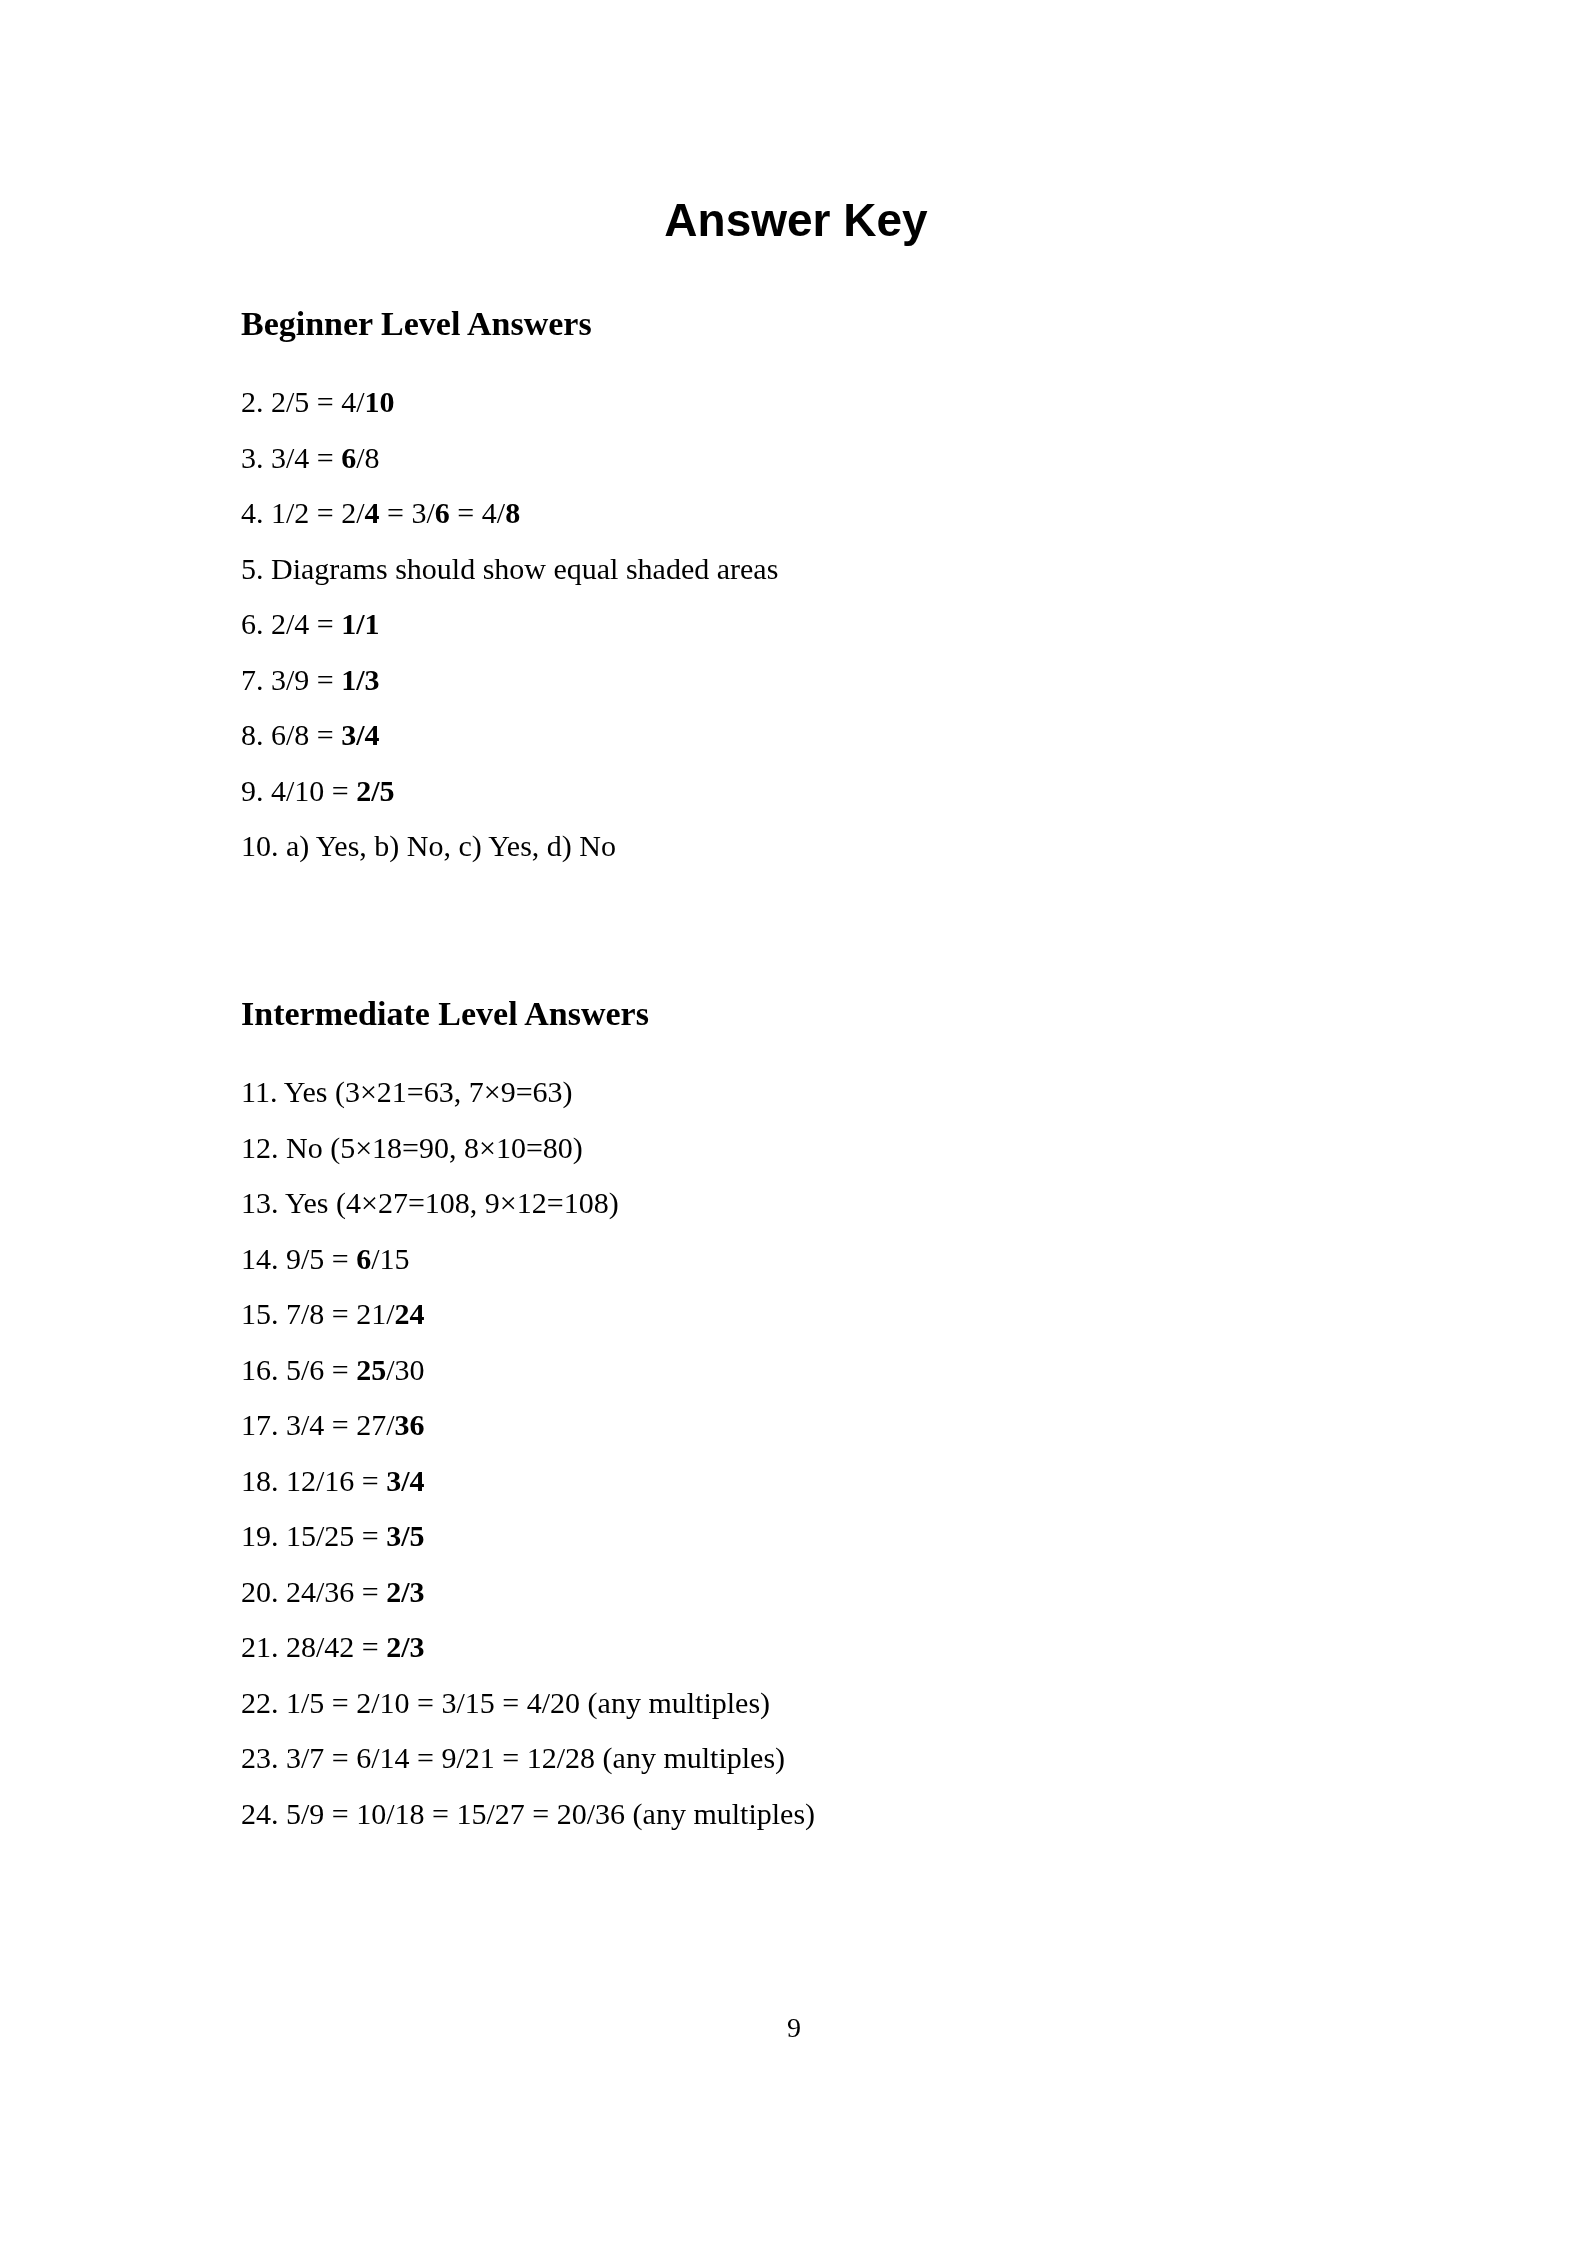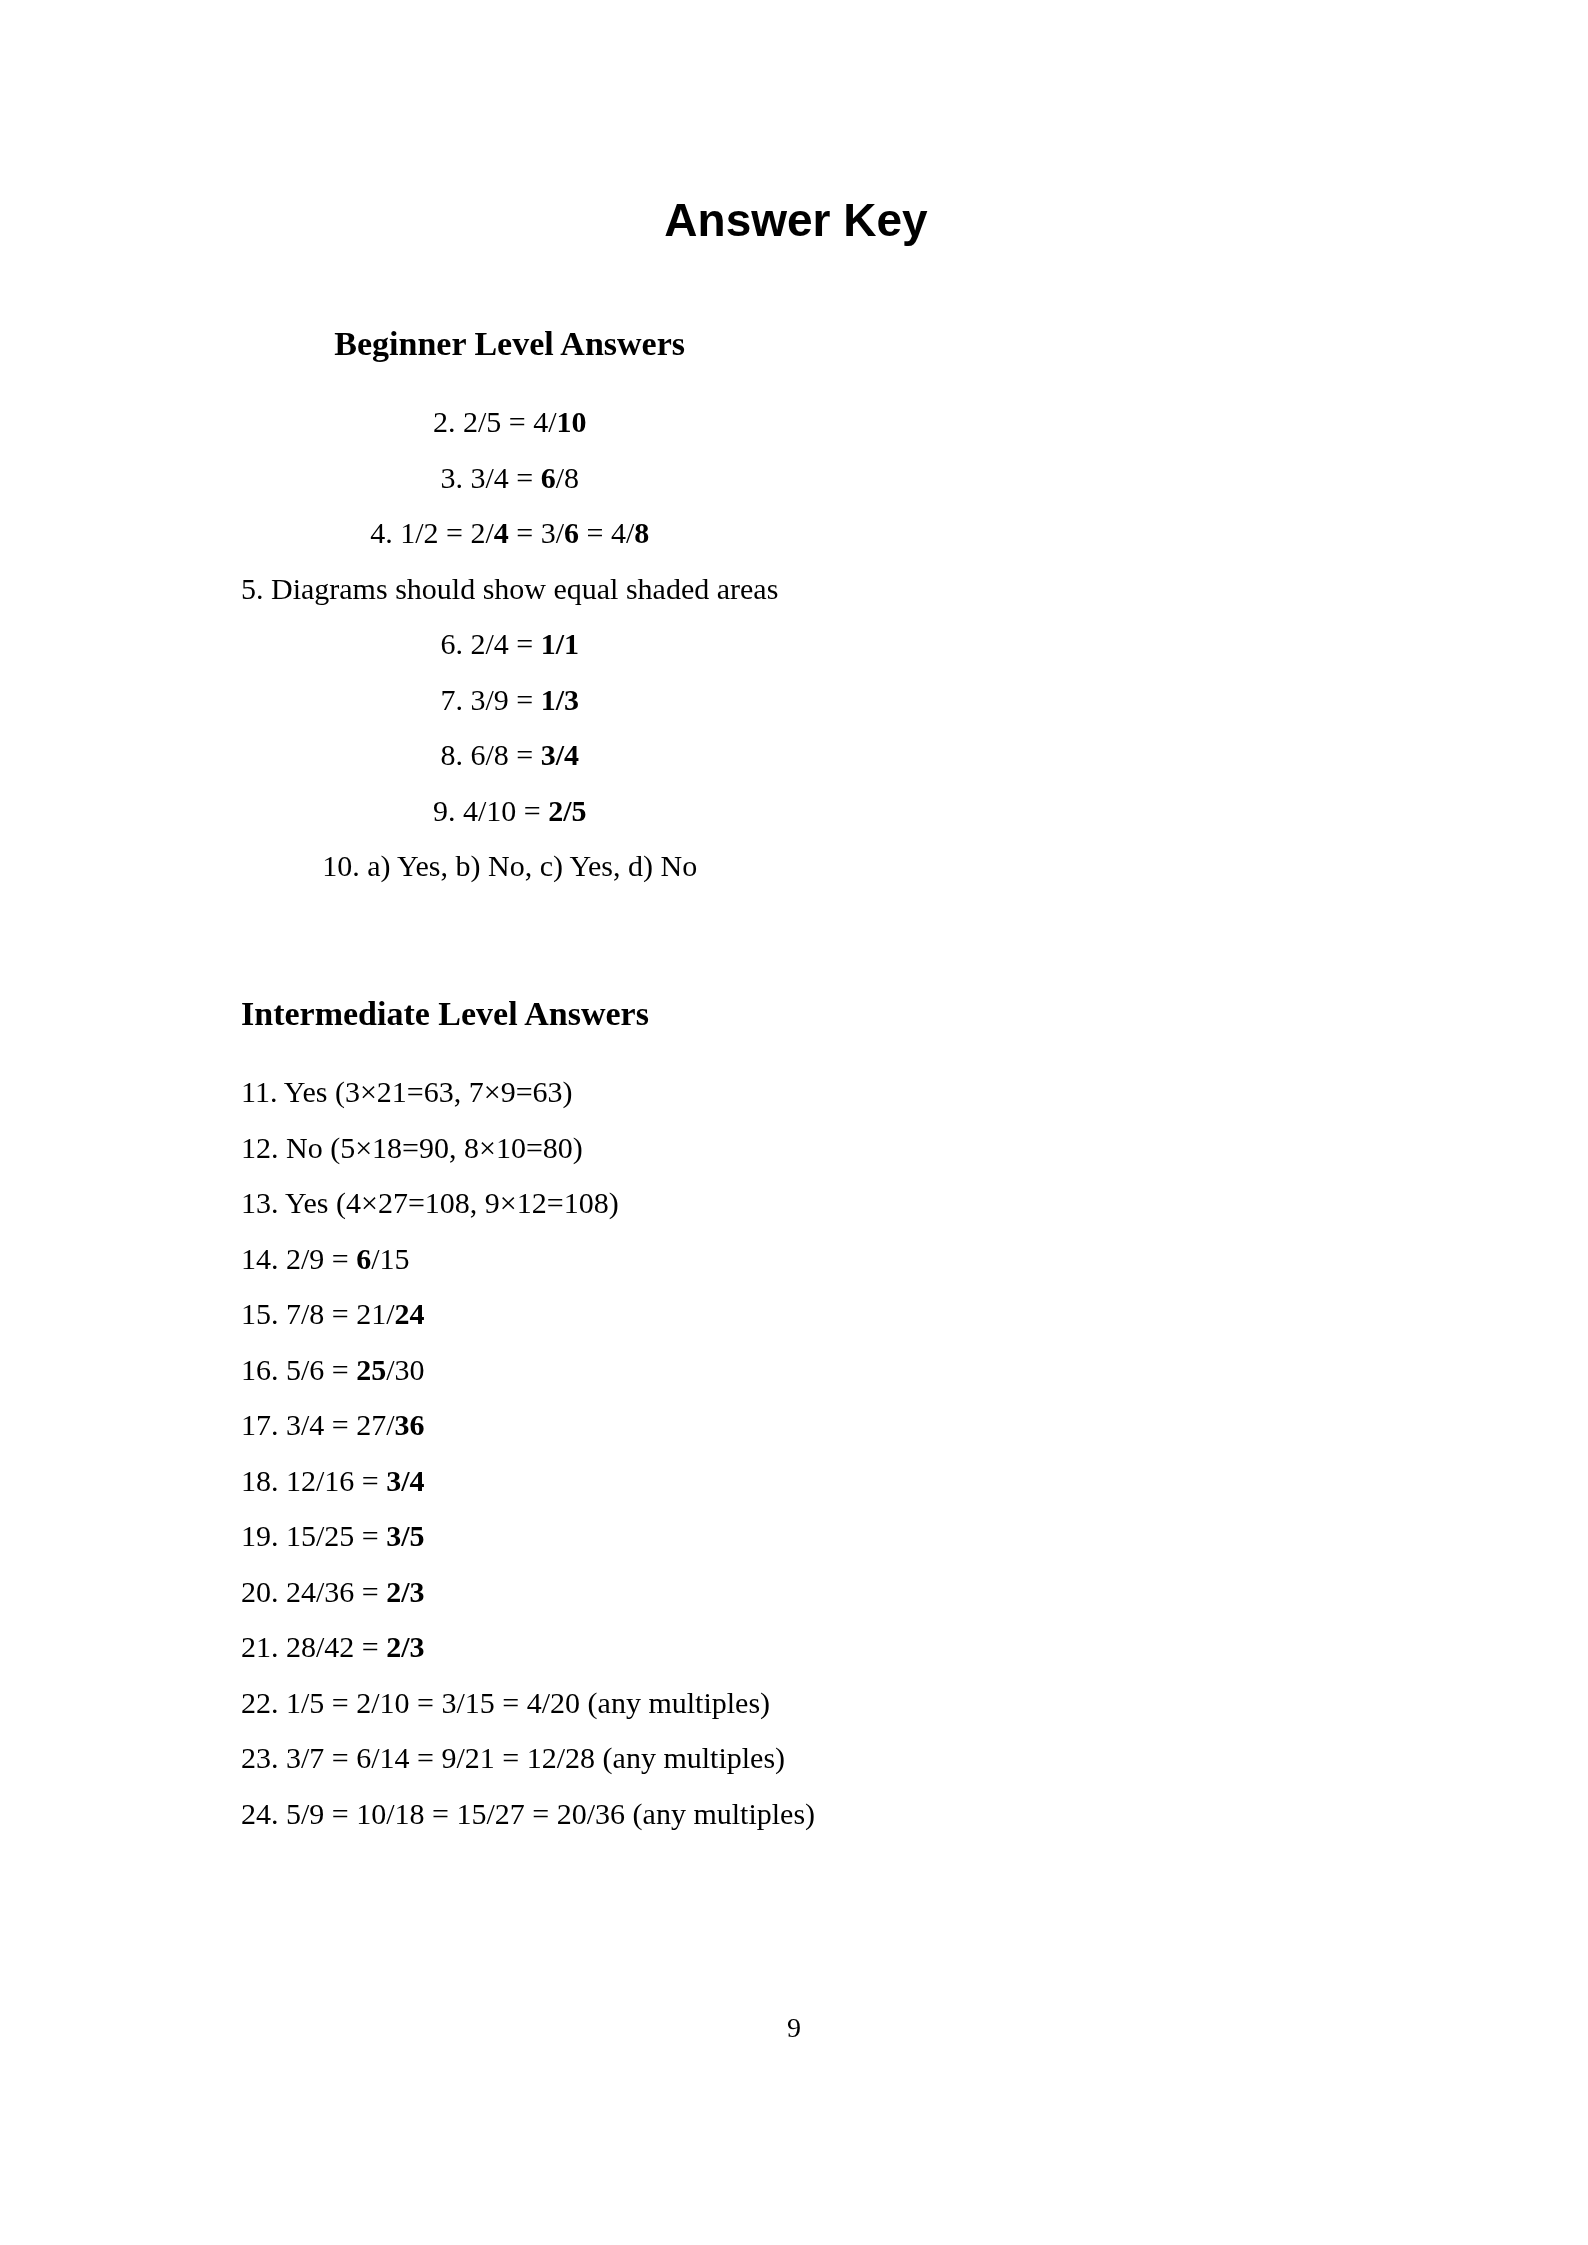--- a/index.html
+++ b/index.html
@@ -23,42 +23,42 @@
   .page-num {
     position: absolute; left: 0; width: 1588px; top: 2012px;
     text-align: center; font-family: "Liberation Serif", serif; font-size: 28px;
   }
 </style>
 </head>
 <body>
 
 <div class="title">Answer Key</div>
 
-<div class="section" style="top:324px;text-align:center;">
+<div class="section" style="top:304px;">
   <h2 class="heading">Beginner Level Answers</h2>
   <div class="items">
       <div class="item"><span class="seg">2. 2/5 = 4/</span><span class="seg-bold">10</span></div>
       <div class="item"><span class="seg">3. 3/4 = </span><span class="seg-bold">6</span><span class="seg">/8</span></div>
       <div class="item"><span class="seg">4. 1/2 = 2/</span><span class="seg-bold">4</span><span class="seg"> = 3/</span><span class="seg-bold">6</span><span class="seg"> = 4/</span><span class="seg-bold">8</span></div>
       <div class="item"><span class="seg">5. Diagrams should show equal shaded areas</span></div>
       <div class="item"><span class="seg">6. 2/4 = </span><span class="seg-bold">1/1</span></div>
       <div class="item"><span class="seg">7. 3/9 = </span><span class="seg-bold">1/3</span></div>
       <div class="item"><span class="seg">8. 6/8 = </span><span class="seg-bold">3/4</span></div>
       <div class="item"><span class="seg">9. 4/10 = </span><span class="seg-bold">2/5</span></div>
       <div class="item"><span class="seg">10. a) Yes, b) No, c) Yes, d) No</span></div>
     </div>
 </div>
 
 <div class="section" style="top:994px;">
   <h2 class="heading">Intermediate Level Answers</h2>
   <div class="items">
       <div class="item"><span class="seg">11. Yes (3×21=63, 7×9=63)</span></div>
       <div class="item"><span class="seg">12. No (5×18=90, 8×10=80)</span></div>
       <div class="item"><span class="seg">13. Yes (4×27=108, 9×12=108)</span></div>
-      <div class="item"><span class="seg">14. 2/9 = </span><span class="seg-bold">6</span><span class="seg">/15</span></div>
+      <div class="item"><span class="seg">14. 9/5 = </span><span class="seg-bold">6</span><span class="seg">/15</span></div>
       <div class="item"><span class="seg">15. 7/8 = 21/</span><span class="seg-bold">24</span></div>
       <div class="item"><span class="seg">16. 5/6 = </span><span class="seg-bold">25</span><span class="seg">/30</span></div>
       <div class="item"><span class="seg">17. 3/4 = 27/</span><span class="seg-bold">36</span></div>
       <div class="item"><span class="seg">18. 12/16 = </span><span class="seg-bold">3/4</span></div>
       <div class="item"><span class="seg">19. 15/25 = </span><span class="seg-bold">3/5</span></div>
       <div class="item"><span class="seg">20. 24/36 = </span><span class="seg-bold">2/3</span></div>
       <div class="item"><span class="seg">21. 28/42 = </span><span class="seg-bold">2/3</span></div>
       <div class="item"><span class="seg">22. 1/5 = 2/10 = 3/15 = 4/20 (any multiples)</span></div>
       <div class="item"><span class="seg">23. 3/7 = 6/14 = 9/21 = 12/28 (any multiples)</span></div>
       <div class="item"><span class="seg">24. 5/9 = 10/18 = 15/27 = 20/36 (any multiples)</span></div>

